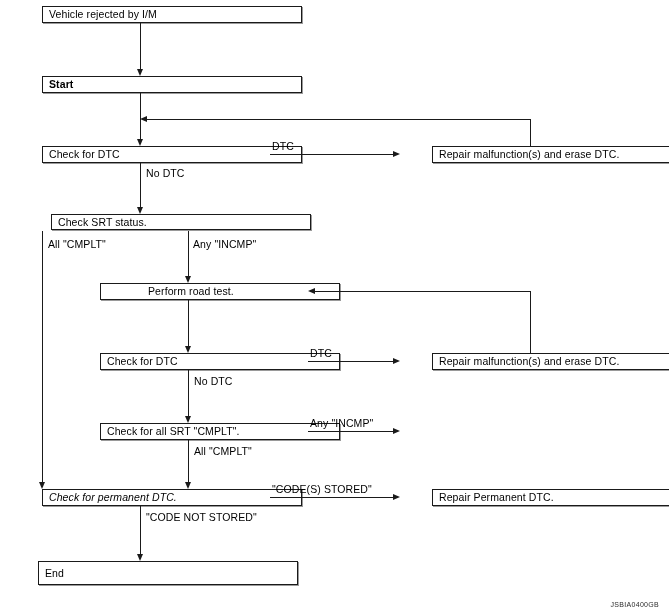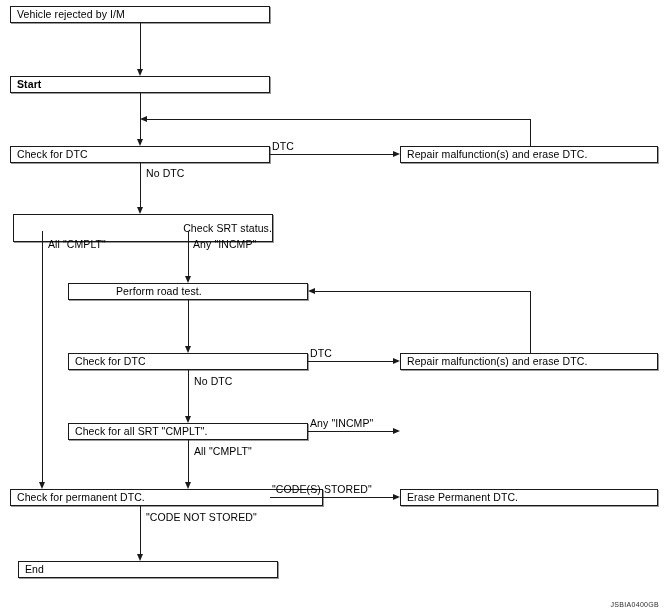--- a/index.html
+++ b/index.html
@@ -25,20 +25,21 @@
     background: #ffffff;
     font-size: 10.5px;
     line-height: 1;
     color: #000000;
     padding-left: 6px;
     display: flex;
     align-items: center;
     letter-spacing: 0.1px;
     white-space: nowrap;
     box-shadow: 1px 1px 0 0 #9a9a9a;
+    margin-left: 32px;
   }
   .edge-label {
     position: absolute;
     font-size: 10.5px;
     line-height: 1;
     color: #000000;
     white-space: nowrap;
     letter-spacing: 0.1px;
   }
   .vline {
@@ -99,50 +100,50 @@
   </div>
 
   <div class="node" style="left:10px; top:146px; width:260px; height:17px;">
     <span>Check for DTC</span>
   </div>
 
   <div class="node" style="left:400px; top:146px; width:258px; height:17px;">
     <span>Repair malfunction(s) and erase DTC.</span>
   </div>
 
-  <div class="node" style="left:13px; top:214px; width:260px; height:28px;justify-content:flex-end;">
+  <div class="node" style="left:19px; top:214px; width:260px; height:16px;">
     <span>Check SRT status.</span>
   </div>
 
   <div class="node" style="left:68px; top:283px; width:240px; height:17px;padding-left:47px;">
     <span>Perform road test.</span>
   </div>
 
   <div class="node" style="left:68px; top:353px; width:240px; height:17px;">
     <span>Check for DTC</span>
   </div>
 
   <div class="node" style="left:400px; top:353px; width:258px; height:17px;">
     <span>Repair malfunction(s) and erase DTC.</span>
   </div>
 
   <div class="node" style="left:68px; top:423px; width:240px; height:17px;">
     <span>Check for all SRT "CMPLT".</span>
   </div>
 
 
-  <div class="node" style="left:10px; top:489px; width:313px; height:17px;">
+  <div class="node" style="left:10px; top:489px; width:260px; height:17px;font-style:italic;">
     <span>Check for permanent DTC.</span>
   </div>
 
   <div class="node" style="left:400px; top:489px; width:258px; height:17px;">
-    <span>Erase Permanent DTC.</span>
-  </div>
-
-  <div class="node" style="left:18px; top:561px; width:260px; height:17px;">
+    <span>Repair Permanent DTC.</span>
+  </div>
+
+  <div class="node" style="left:6px; top:561px; width:260px; height:24px;">
     <span>End</span>
   </div>
 
   <div class="vline" style="left:140px; top:23px; height:46px;"></div>
   <div class="arrow-down" style="left:136.5px; top:69px;"></div>
 
   <div class="vline" style="left:140px; top:93px; height:46px;"></div>
   <div class="arrow-down" style="left:136.5px; top:139px;"></div>
 
   <div class="vline" style="left:530px; top:119px; height:28px;"></div>

